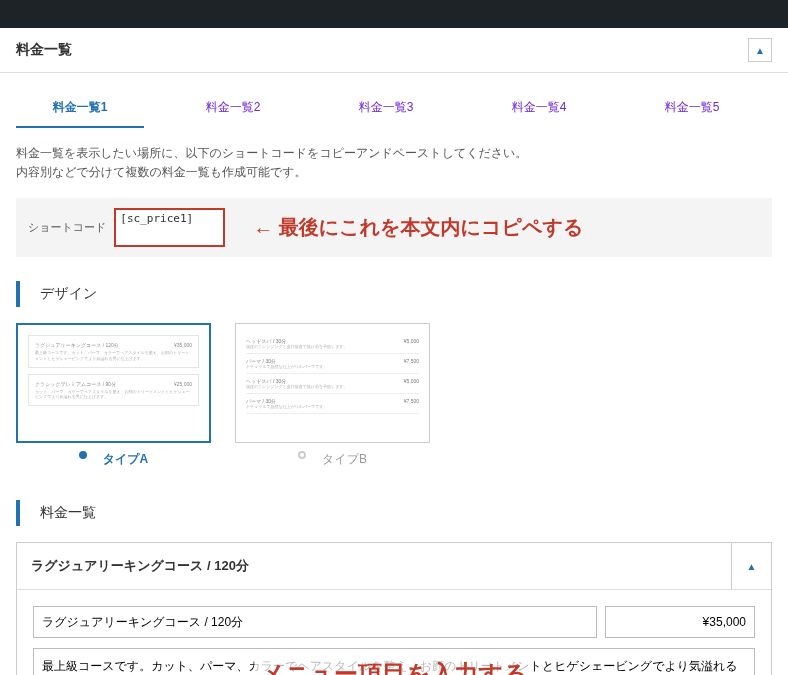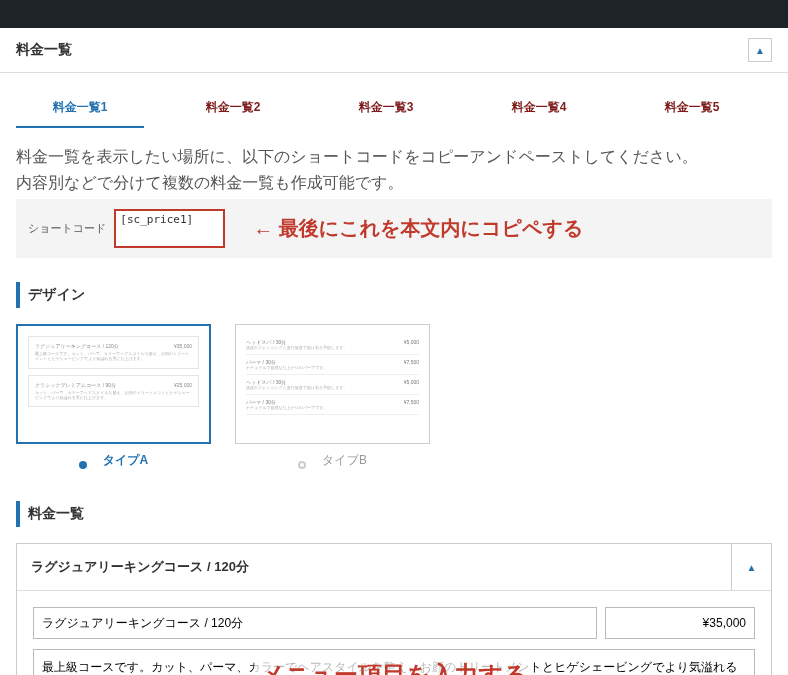--- a/index.html
+++ b/index.html
@@ -3,38 +3,38 @@
 <meta charset="utf-8">
 <style>
   * { box-sizing: border-box; margin: 0; padding: 0; }
   body { font-family: -apple-system, "Hiragino Kaku Gothic ProN", sans-serif; background: #f0f0f1; font-size: 12px; color: #333; width: 788px; }
   .page { background: #fff; }
   .top-header { background: #fff; border-bottom: 1px solid #ddd; padding: 10px 16px; display: flex; justify-content: space-between; align-items: center; }
   .top-header h2 { font-size: 14px; font-weight: bold; }
   .collapse-btn { width: 24px; height: 24px; border: 1px solid #ccc; background: #fff; display: flex; align-items: center; justify-content: center; cursor: pointer; font-size: 10px; color: #2271b1; }
   .content-wrap { padding: 16px; }
   .tabs { display: flex; gap: 25px; margin-bottom: 16px; }
-  .tab { flex: 0 0 128px; text-align: center; padding: 10px 0; font-size: 12px; border-bottom: 2px solid transparent; cursor: pointer; color: #7f1d1d; font-weight: bold; }
+  .tab { flex: 0 0 128px; text-align: center; padding: 10px 0; font-size: 12px; border-bottom: 2px solid transparent; cursor: pointer; color: #6d28d9; }
   .tab.active { color: #2271b1; font-weight: bold; border-bottom: 2px solid #2271b1; }
-  .instructions { font-size: 16px; color: #555; line-height: 1.6; margin-bottom: 4px; }
+  .instructions { font-size: 12px; color: #555; line-height: 1.6; margin-bottom: 16px; }
   .shortcode-row { background: #f4f4f4; padding: 10px 12px; display: flex; align-items: center; gap: 8px; font-size: 11px; margin-bottom: 24px; }
   .shortcode-label { color: #555; }
   .shortcode-box { border: 2px solid #c0392b; padding: 2px 30px 20px 4px; background: #fff; font-family: monospace; font-size: 11px; display: inline-block; }
   .annotation { color: #c0392b; font-weight: bold; font-size: 20px; margin-left: 20px; font-family: sans-serif; }
-  .section-header { border-left: 4px solid #2271b1; padding: 4px 8px; font-size: 14px; font-weight: bold; margin-bottom: 16px; }
+  .section-header { border-left: 4px solid #2271b1; padding: 4px 20px; font-size: 14px; font-weight: normal; margin-bottom: 16px; }
   .design-options { display: flex; gap: 24px; margin-bottom: 24px; }
   .design-card { width: 195px; }
   .design-preview { width: 195px; height: 120px; border: 1px solid #ccc; background: #fff; padding: 10px; cursor: pointer; }
   .design-card.selected .design-preview { border: 2px solid #2271b1; }
   .dp-item { border: 1px solid #e5e5e5; padding: 6px; margin-bottom: 6px; font-size: 5px; color: #888; }
   .dp-row { display: flex; justify-content: space-between; margin-bottom: 2px; }
   .dp-desc { font-size: 4px; color: #aaa; line-height: 1.3; }
   .dp-list-row { display: flex; justify-content: space-between; font-size: 5px; color: #777; border-bottom: 1px solid #eee; padding: 4px 0; }
   .dp-list-sub { font-size: 4px; color: #aaa; }
-  .design-label { text-align: center; padding: 8px 0; font-size: 12px; display: flex; align-items: flex-end; justify-content: center; gap: 16px; }
+  .design-label { text-align: center; padding: 8px 0; font-size: 12px; display: flex; align-items: flex-start; justify-content: center; gap: 16px; }
   .radio-dot { width: 8px; height: 8px; border: 2px solid #ccc; border-radius: 50%; display: inline-block; }
   .design-card.selected .radio-dot { border-color: #2271b1; background: #2271b1; }
   .design-card.selected .design-label { color: #2271b1; font-weight: bold; }
   .design-card:not(.selected) .design-label { color: #999; }
   .panel { border: 1px solid #ccc; margin-bottom: 8px; background: #fff; }
   .panel-head { display: flex; justify-content: space-between; align-items: stretch; }
   .panel-title { padding: 14px; font-size: 13px; font-weight: bold; flex: 1; }
   .panel-toggle { width: 40px; border-left: 1px solid #ccc; display: flex; align-items: center; justify-content: center; cursor: pointer; font-size: 10px; color: #2271b1; background: #fff; }
   .panel-body { border-top: 1px solid #ddd; padding: 16px; }
   .field-row { display: flex; gap: 8px; margin-bottom: 10px; }

